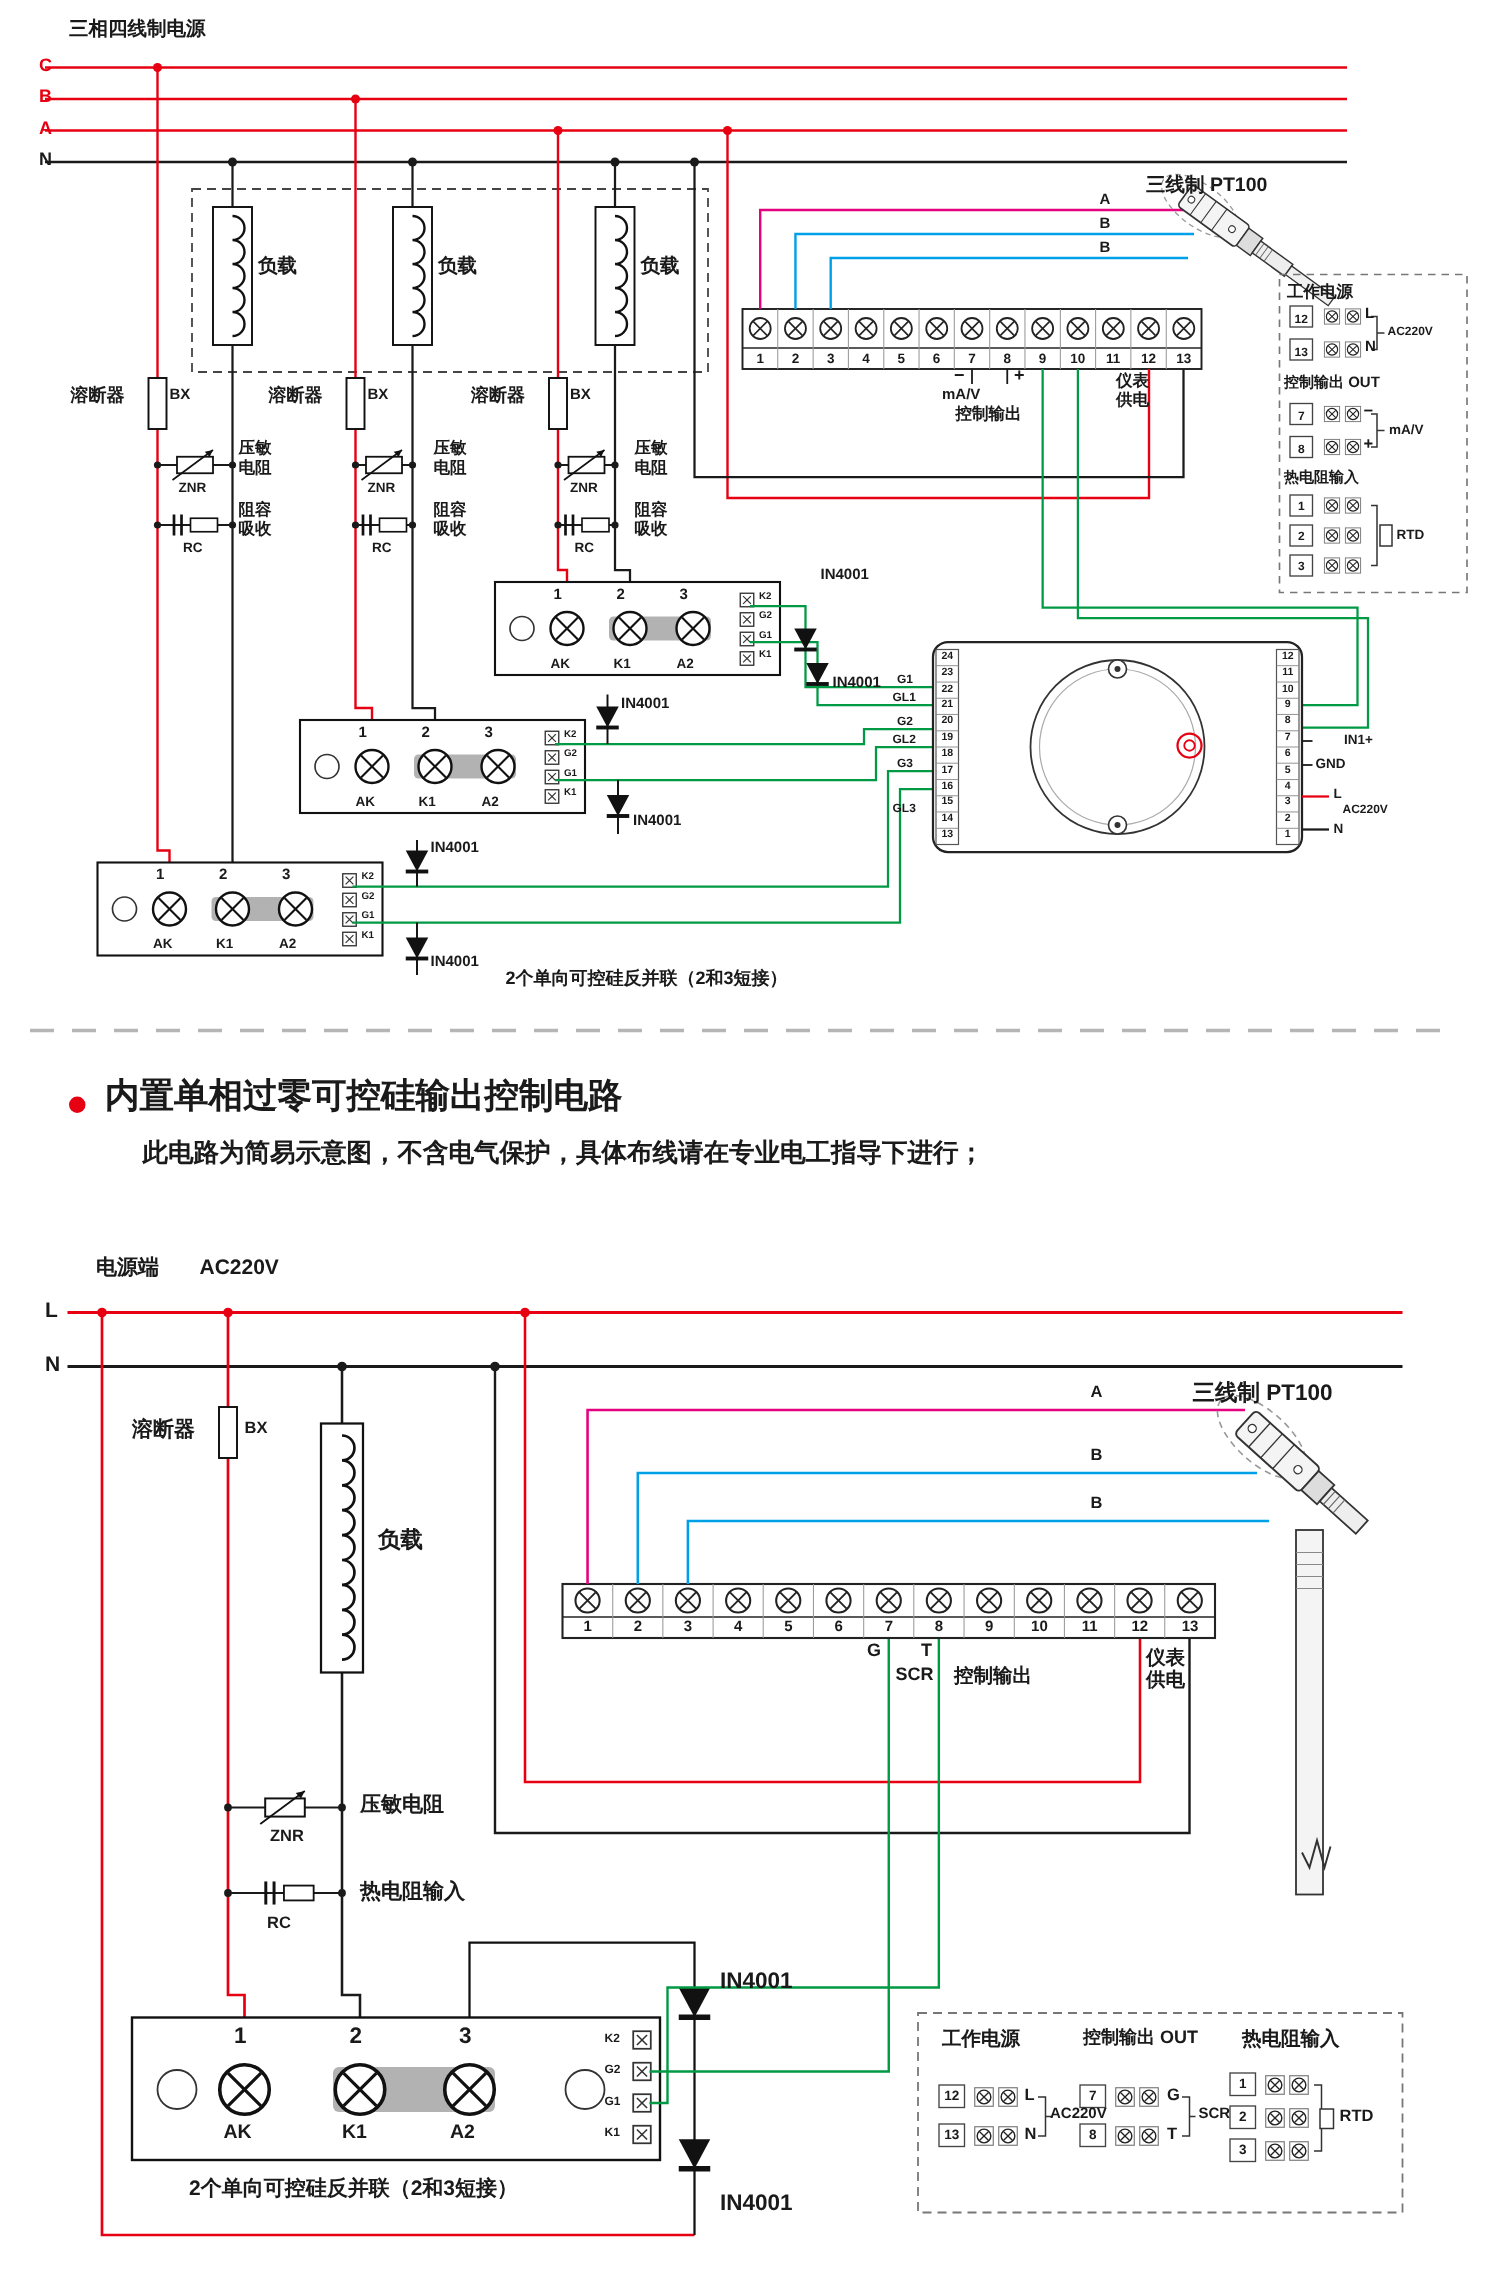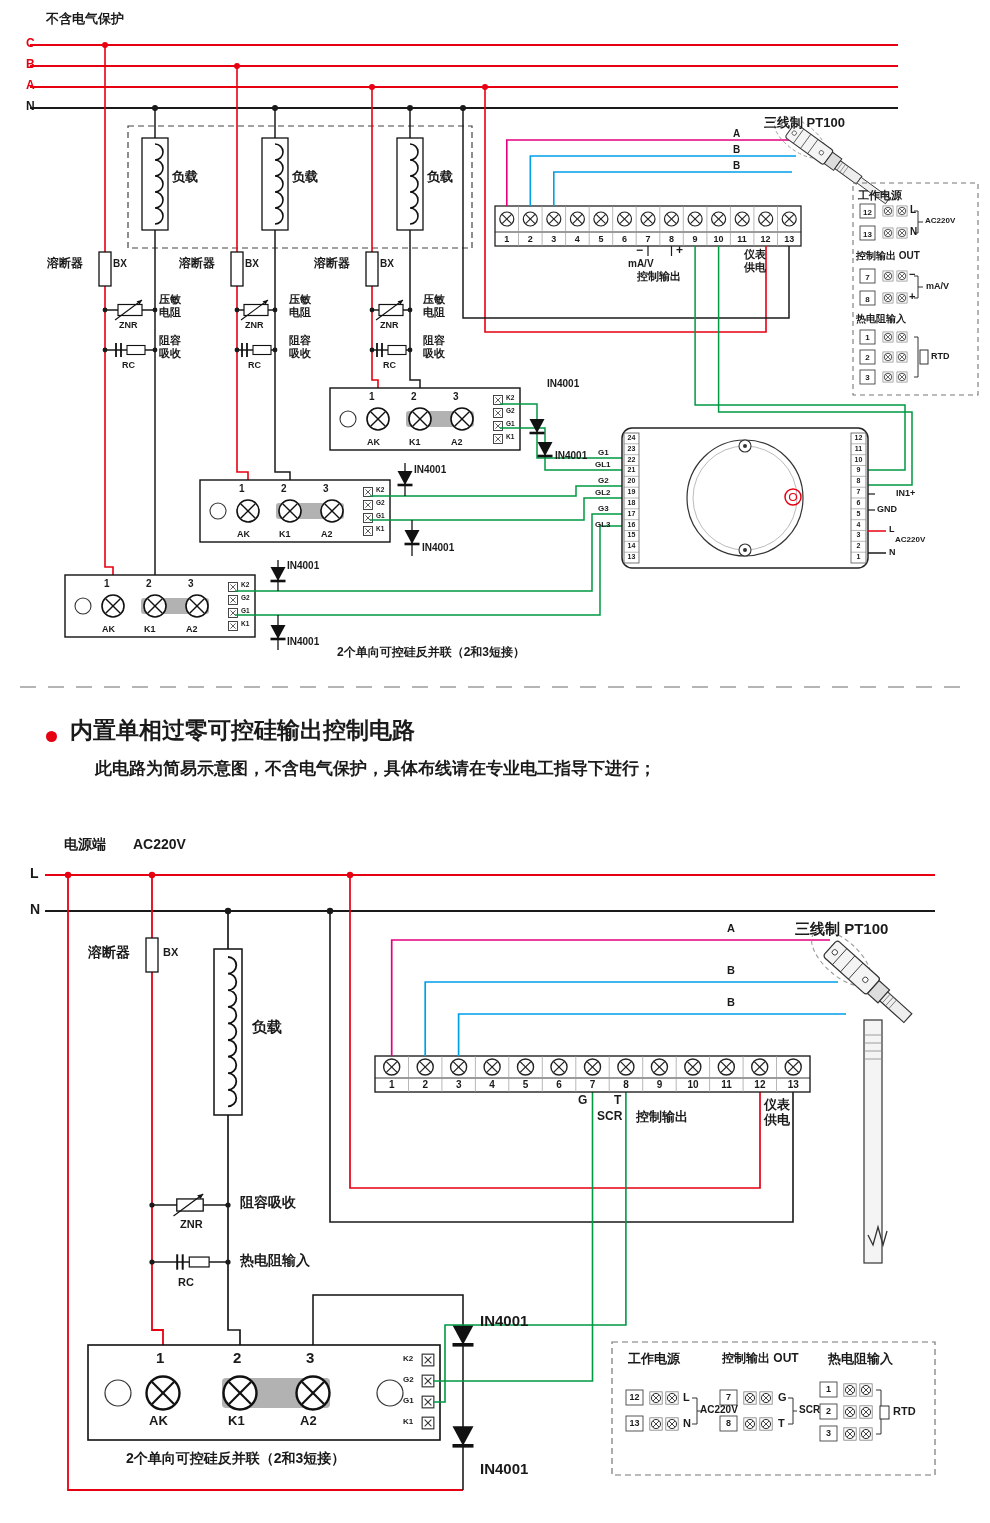--- a/index.html
+++ b/index.html
@@ -401,21 +401,21 @@
         <use href="#termp" transform="translate(866,1390) scale(0.95)"></use>
   <use href="#termp" transform="translate(850,1412) scale(0.95)"></use>
         <use href="#termp" transform="translate(866,1412) scale(0.95)"></use>
   <use href="#termp" transform="translate(850,1434) scale(0.95)"></use>
         <use href="#termp" transform="translate(866,1434) scale(0.95)"></use>
   <polyline points="876,1390 881,1390 881,1434 876,1434" fill="none" stroke="#333" stroke-width="1"></polyline>
   <rect x="880" y="1406" width="9" height="13" fill="#fff" stroke="#333" stroke-width="1"></rect>
 </g>
 </svg>
 
-<div class="lbl s13" style="left:46px;top:12px">不含电气保护</div>
+<div class="lbl s13" style="left:46px;top:12px">三相四线制电源</div>
 <div class="lbl s12 red" style="left:26px;top:37px">C</div>
 <div class="lbl s12 red" style="left:26px;top:58px">B</div>
 <div class="lbl s12 red" style="left:26px;top:79px">A</div>
 <div class="lbl s12" style="left:26px;top:100px">N</div>
 
 <div class="lbl s13" style="left:172px;top:170px">负载</div>
 <div class="lbl s13" style="left:292px;top:170px">负载</div>
 <div class="lbl s13" style="left:427px;top:170px">负载</div>
 
 <div class="lbl s12" style="left:47px;top:257px">溶断器</div>
@@ -509,21 +509,21 @@
 <div class="lbl s13" style="left:764px;top:116px">三线制 PT100</div>
 <div class="lbl s10" style="left:733px;top:128px">A</div>
 <div class="lbl s10" style="left:733px;top:144px">B</div>
 <div class="lbl s10" style="left:733px;top:160px">B</div>
 
 <div class="lbl s8" style="left:598px;top:448px">G1</div>
 <div class="lbl s8" style="left:595px;top:460px">GL1</div>
 <div class="lbl s8" style="left:598px;top:476px">G2</div>
 <div class="lbl s8" style="left:595px;top:488px">GL2</div>
 <div class="lbl s8" style="left:598px;top:504px">G3</div>
-<div class="lbl s8" style="left:595px;top:520px">GL3</div>
+<div class="lbl s8" style="left:595px;top:534px">GL3</div>
 
 <div class="lbl s11" style="left:858px;top:189px">工作电源</div>
 <div class="lbl s8" style="left:860px;top:208px;width:15px;text-align:center">12</div>
 <div class="lbl s8" style="left:860px;top:230px;width:15px;text-align:center">13</div>
 <div class="lbl s10" style="left:910px;top:204px">L</div>
 <div class="lbl s10" style="left:910px;top:226px">N</div>
 <div class="lbl s8" style="left:925px;top:216px">AC220V</div>
 <div class="lbl s10" style="left:856px;top:250px">控制输出 OUT</div>
 <div class="lbl s8" style="left:860px;top:273px;width:15px;text-align:center">7</div>
 <div class="lbl s8" style="left:860px;top:295px;width:15px;text-align:center">8</div>
@@ -576,21 +576,21 @@
 <div class="lbl s17" style="left:95px;top:759px">此电路为简易示意图，不含电气保护，具体布线请在专业电工指导下进行；</div>
 <div class="lbl s23" style="left:70px;top:717px">内置单相过零可控硅输出控制电路</div>
 
 <div class="lbl s14" style="left:64px;top:836px">电源端</div>
 <div class="lbl s14" style="left:133px;top:836px">AC220V</div>
 <div class="lbl s14" style="left:30px;top:865px">L</div>
 <div class="lbl s14" style="left:30px;top:901px">N</div>
 <div class="lbl s14" style="left:88px;top:944px">溶断器</div>
 <div class="lbl s11" style="left:163px;top:946px">BX</div>
 <div class="lbl s15" style="left:252px;top:1018px">负载</div>
-<div class="lbl s14" style="left:240px;top:1194px">阻容吸收</div>
+<div class="lbl s14" style="left:240px;top:1194px">压敏电阻</div>
 <div class="lbl s11" style="left:180px;top:1218px">ZNR</div>
 <div class="lbl s14" style="left:240px;top:1252px">热电阻输入</div>
 <div class="lbl s11" style="left:178px;top:1276px">RC</div>
 
 <div class="lbl s15" style="left:156px;top:1349px">1</div>
 <div class="lbl s15" style="left:233px;top:1349px">2</div>
 <div class="lbl s15" style="left:306px;top:1349px">3</div>
 <div class="lbl s13" style="left:149px;top:1414px">AK</div>
 <div class="lbl s13" style="left:228px;top:1414px">K1</div>
 <div class="lbl s13" style="left:300px;top:1414px">A2</div>

